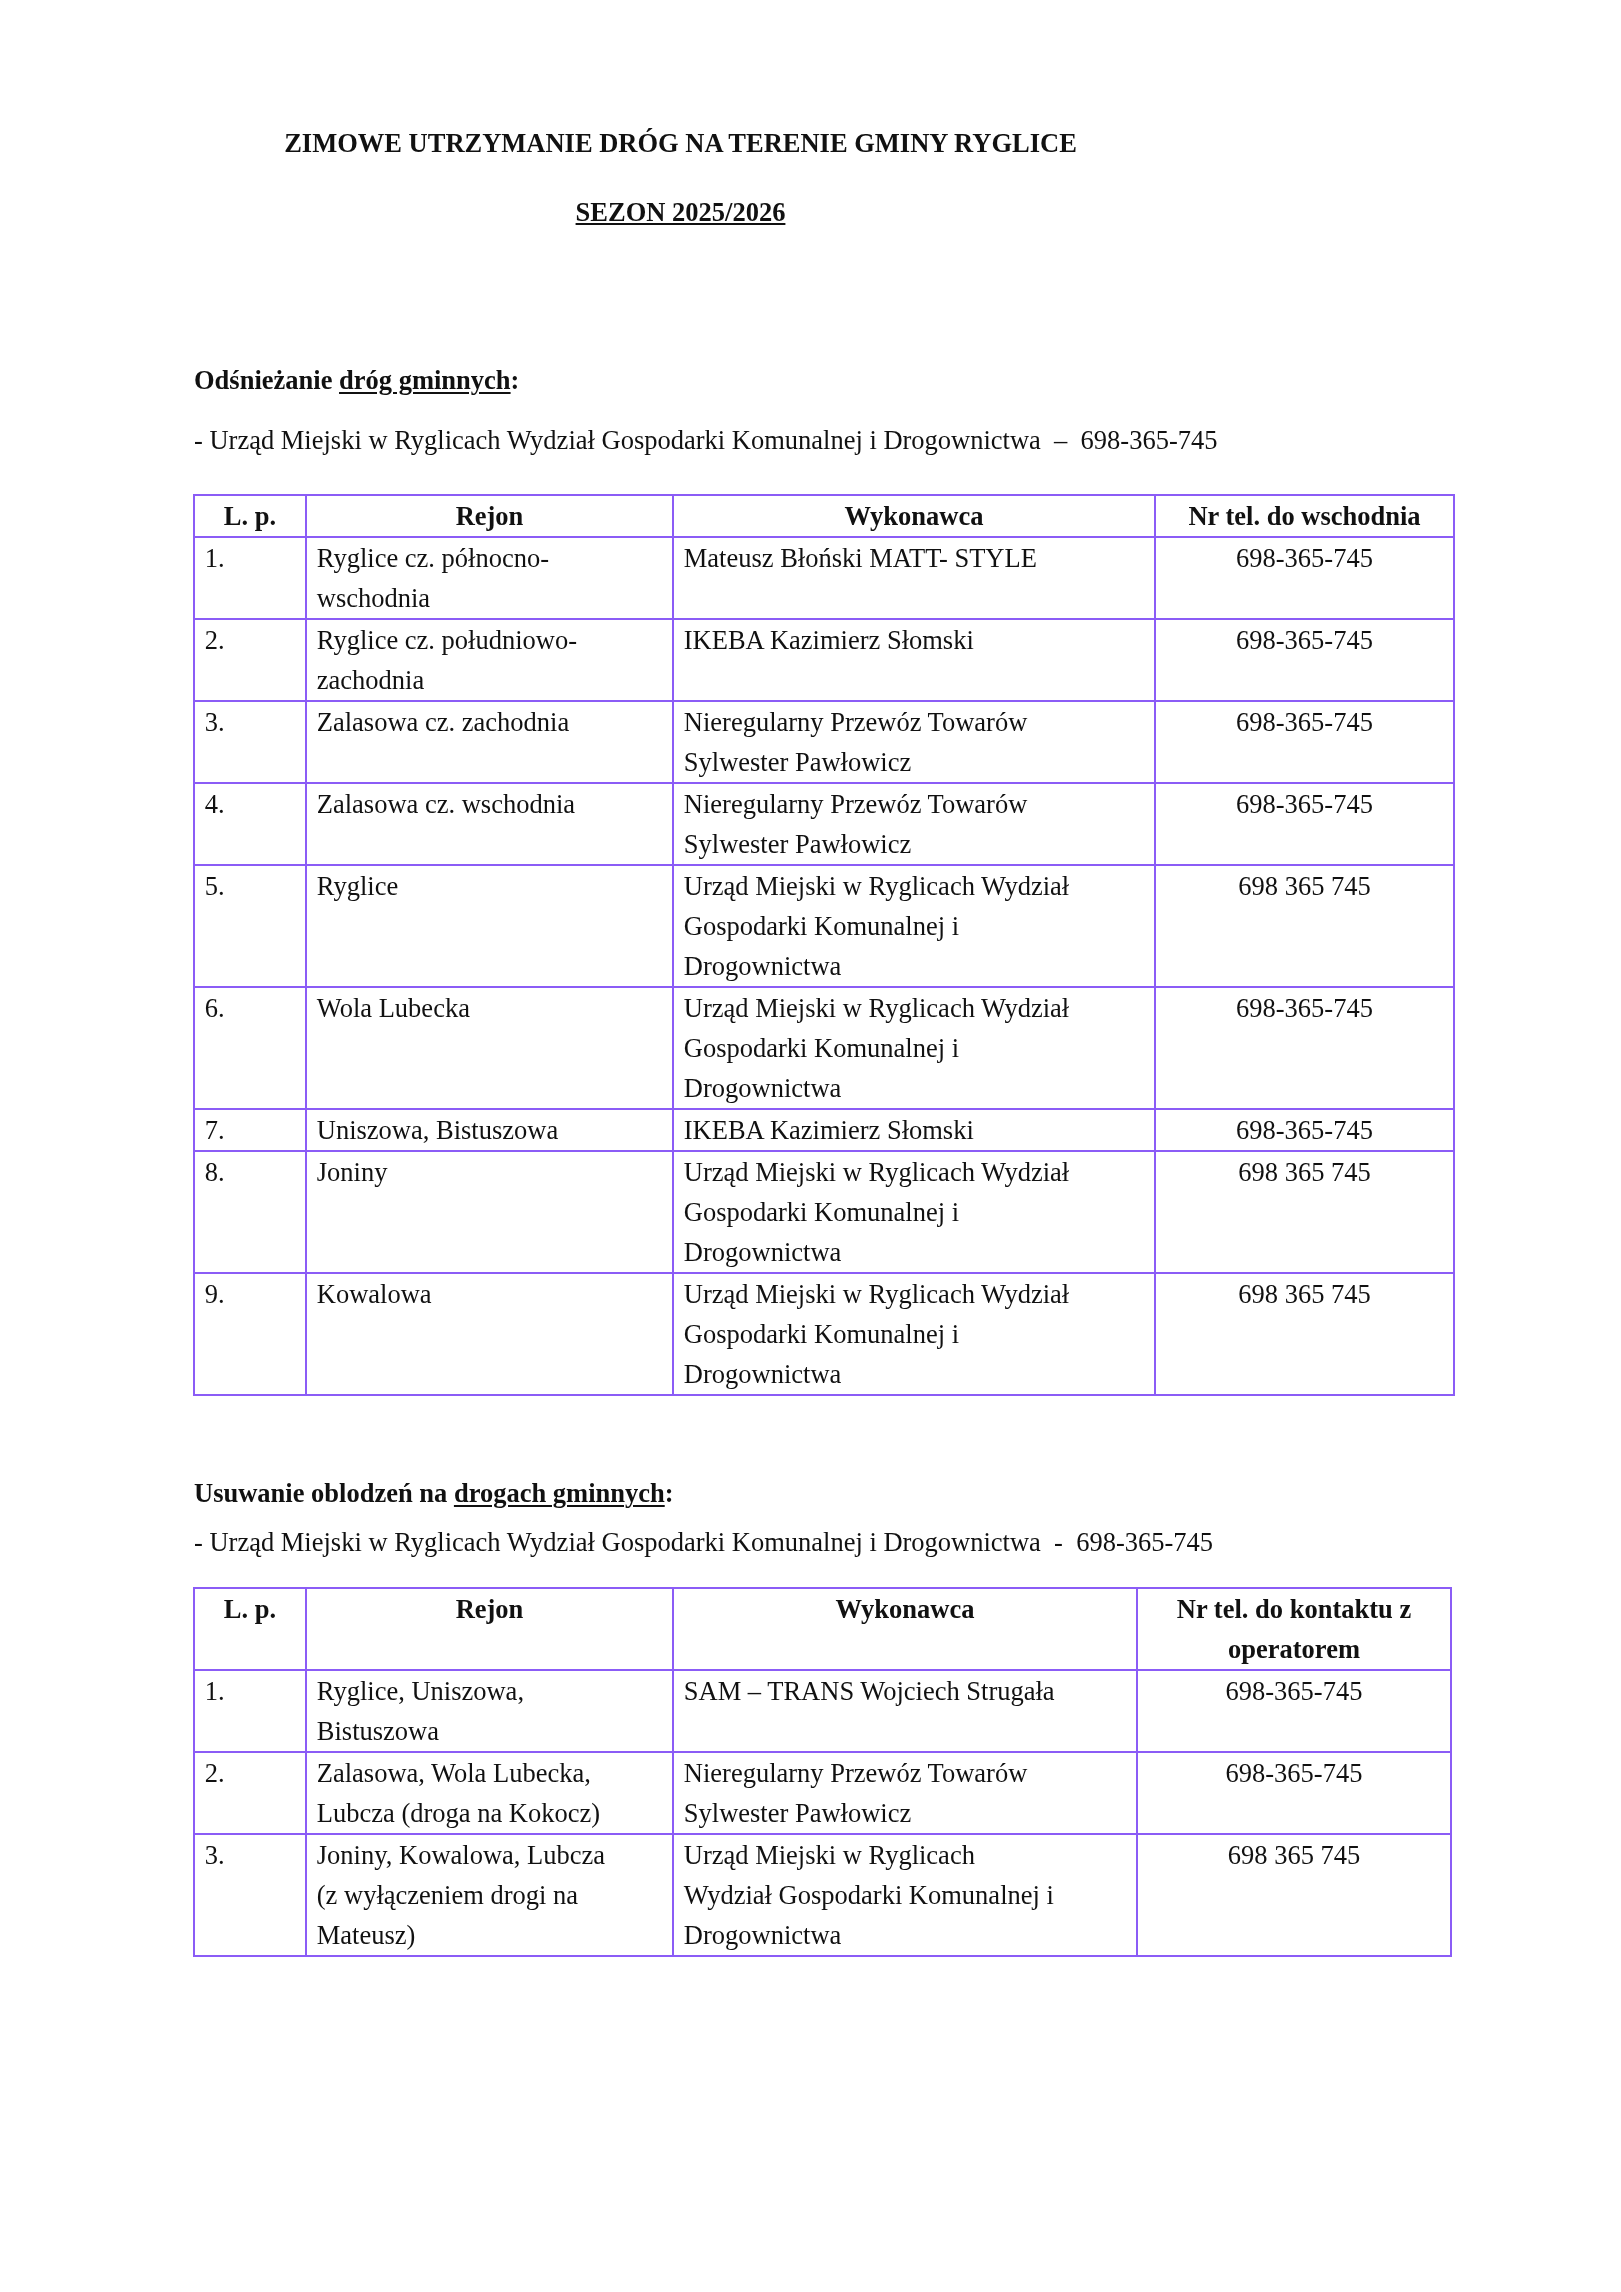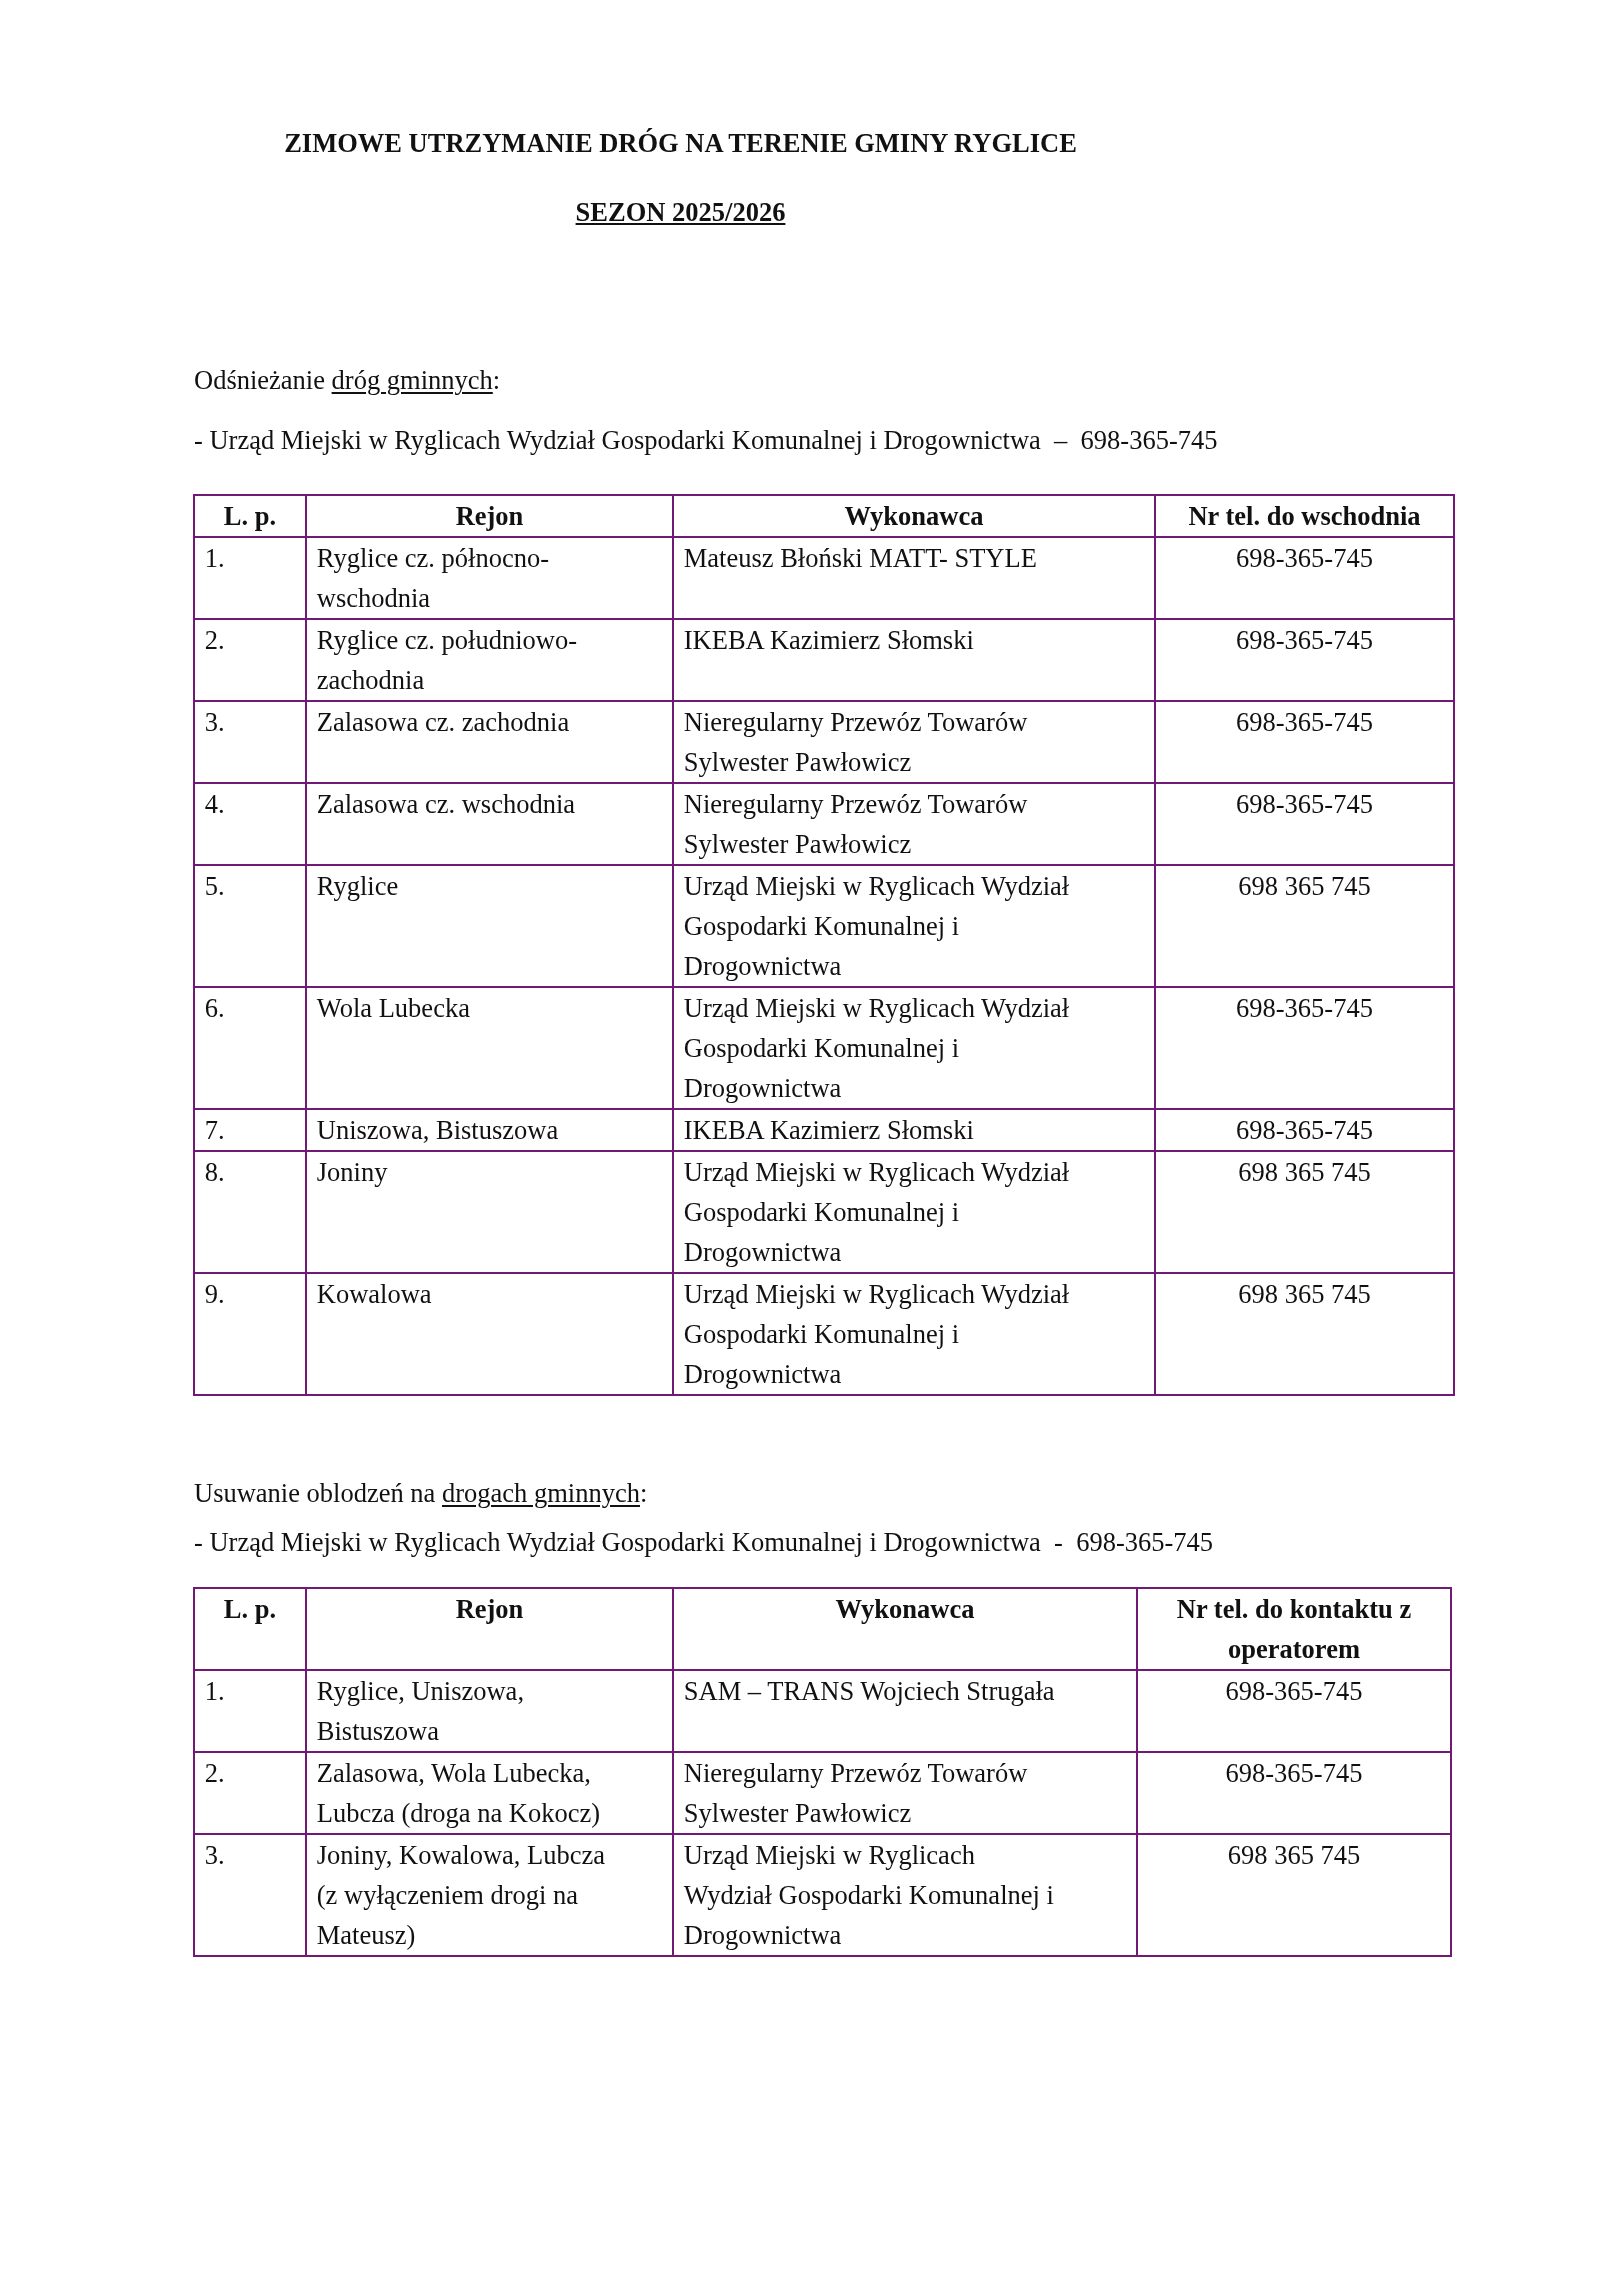--- a/index.html
+++ b/index.html
@@ -1,23 +1,23 @@
 <!DOCTYPE html>
 <html><head>
 <meta charset="utf-8">
 <style>
   html, body { margin: 0; padding: 0; background: #ffffff; }
   body { width: 1621px; height: 2293px; position: relative; overflow: hidden;
          font-family: "Liberation Serif", "DejaVu Serif", serif; color: #111; }
   .title { position: absolute; left: 0; width: 1361px; text-align: center; font-weight: bold; font-size: 26.5px; line-height: 31px; }
-  .heading { position: absolute; left: 194px; font-weight: normal; font-size: 26.5px; line-height: 31px; }
+  .heading { position: absolute; left: 194px; font-weight: bold; font-size: 26.5px; line-height: 31px; }
   .heading u { text-decoration: underline; text-decoration-thickness: 2px; text-underline-offset: 2.9px; }
   .subline { position: absolute; left: 194px; font-size: 26.5px; line-height: 31px; white-space: pre; }
   table.grid { position: absolute; border-collapse: collapse; table-layout: fixed; font-size: 26.5px; }
-  table.grid td, table.grid th { border: 2px solid #701a75; padding: 0 9.8px; vertical-align: top; line-height: 40px; white-space: pre-line; }
+  table.grid td, table.grid th { border: 2px solid #8b5cf6; padding: 0 9.8px; vertical-align: top; line-height: 40px; white-space: pre-line; }
   table.grid th { font-weight: bold; text-align: center; }
   td.num { padding-left: 15.7px; }
   td.phone { text-align: center; border-radius: 28px; }
   td.bottom { vertical-align: bottom; }
 </style>
 </head>
 <body>
 
 <div class="title" style="top:128px;">ZIMOWE UTRZYMANIE DRÓG NA TERENIE GMINY RYGLICE</div>
 <div class="title" style="top:197px;text-decoration:underline;">SEZON 2025/2026</div>

